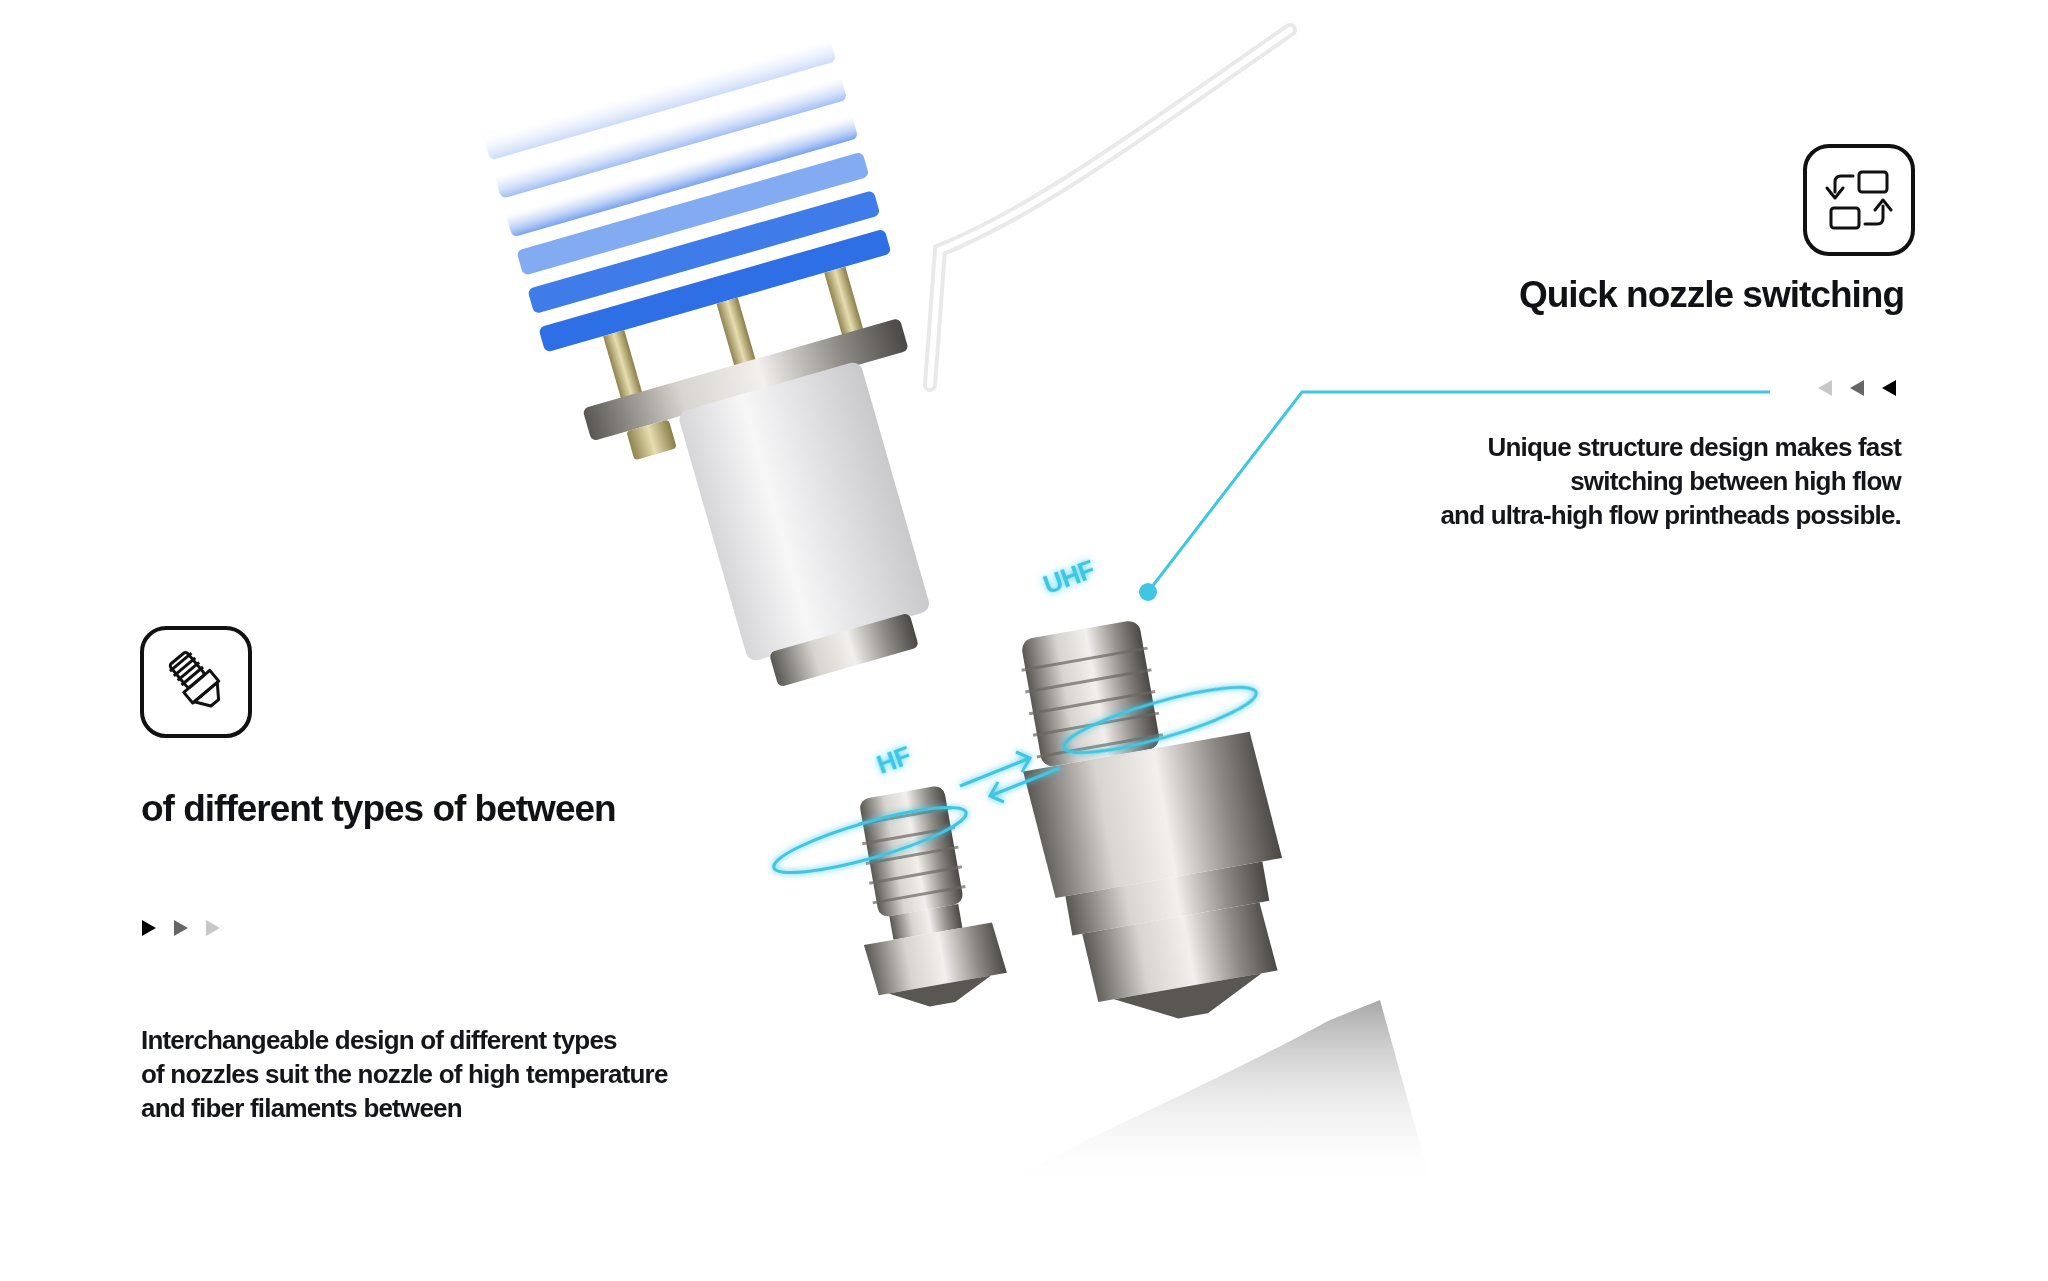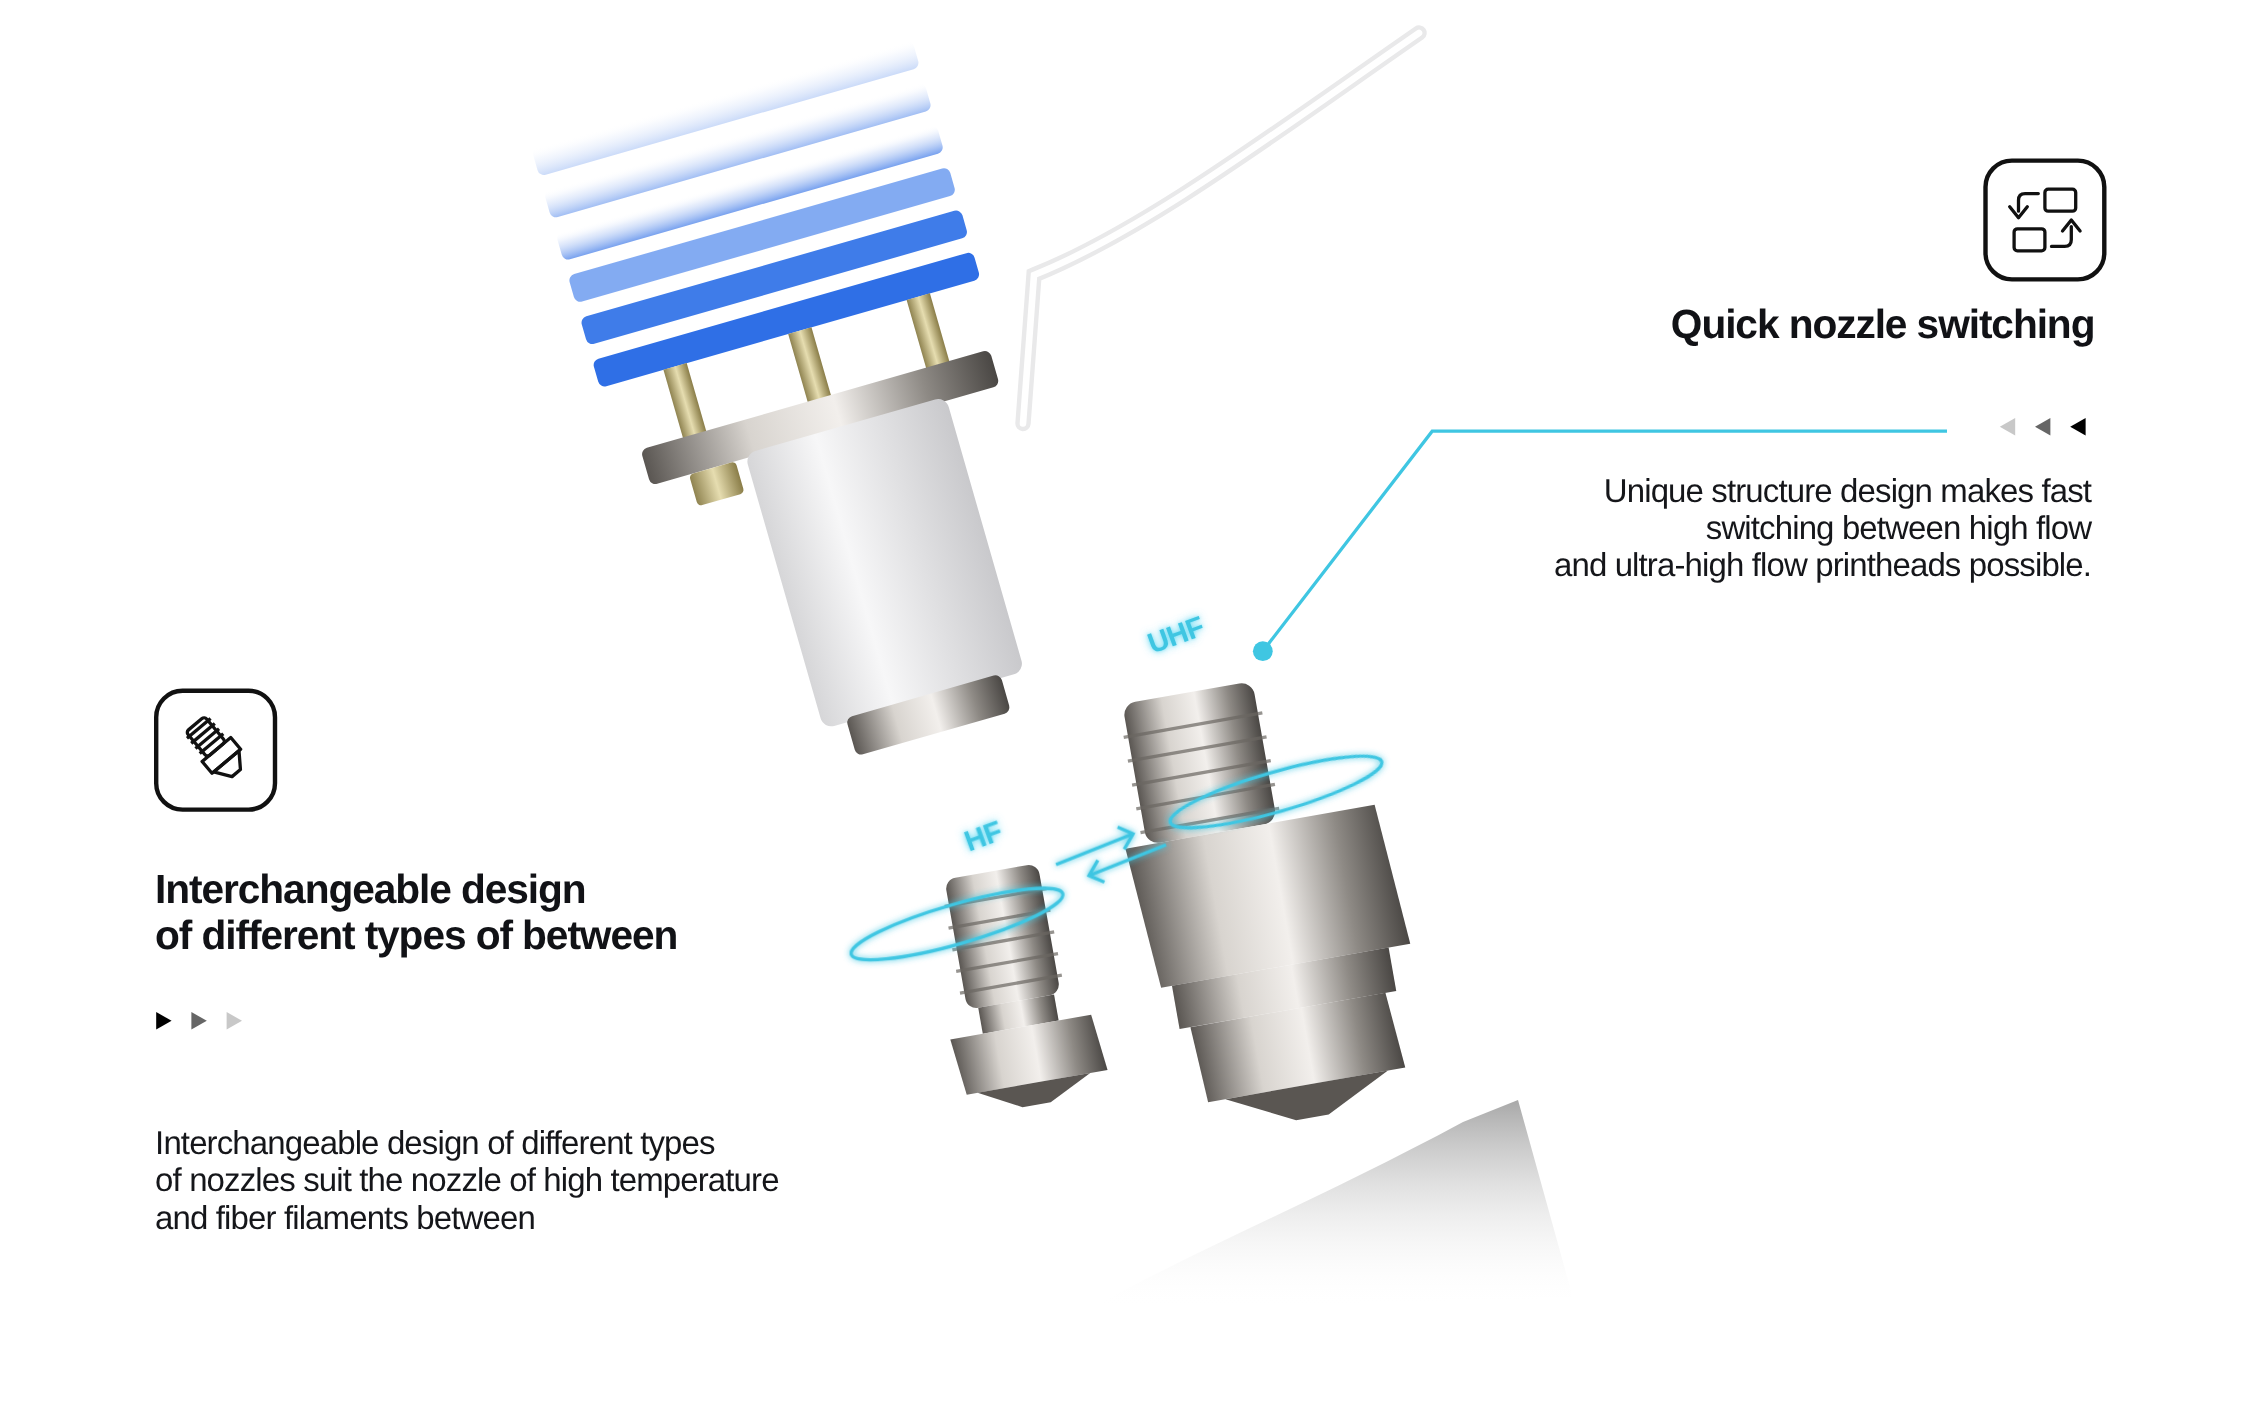--- a/index.html
+++ b/index.html
@@ -21,22 +21,22 @@
   }
 
   
   .feature-title {
     position: absolute; margin: 0;
     font-weight: 700; letter-spacing: -1px;
     font-size: 37px; line-height: 42px; color: #111216;
   }
   .feature-desc {
     position: absolute; margin: 0;
-    font-weight: 400; letter-spacing: -0.8px;
-    font-size: 30px; line-height: 34px; color: #15161a;
+    font-weight: 700; letter-spacing: -0.8px;
+    font-size: 26px; line-height: 34px; color: #15161a;
   }
   .right { text-align: right; }
   .line-block { display: block; white-space: nowrap; }
 
   
   .tri-row { position: absolute; display: flex; gap: 18px; align-items: center; }
   .tri-right { width: 0; height: 0; border-top: 8px solid transparent; border-bottom: 8px solid transparent; border-left: 14px solid #000; }
   .tri-left  { width: 0; height: 0; border-top: 8px solid transparent; border-bottom: 8px solid transparent; border-right: 14px solid #000; }
 
   
@@ -197,21 +197,20 @@
       <line x1="25" y1="19" x2="53" y2="19"></line>
       <line x1="25" y1="25" x2="53" y2="25"></line>
       <line x1="25" y1="31" x2="53" y2="31"></line>
       <polygon points="22,38 56,38 56,52 22,52"></polygon>
       <path d="M24 52 L54 52 L44 66 L34 66 Z"></path>
     </g>
   </svg>
 </div>
 
 <h2 class="feature-title" style="left:141px; top:788px;">
-  <span class="line-block">Interchangeable design</span>
   <span class="line-block">of different types of between</span>
 </h2>
 
 <div class="tri-row" style="left:142px; top:920px;">
   <span class="tri-right" style="border-left-color:#000000;"></span>
   <span class="tri-right" style="border-left-color:#666666;"></span>
   <span class="tri-right" style="border-left-color:#c8c8c8;"></span>
 </div>
 
 <p class="feature-desc" style="left:141px; top:987px;margin-top:36px;">

